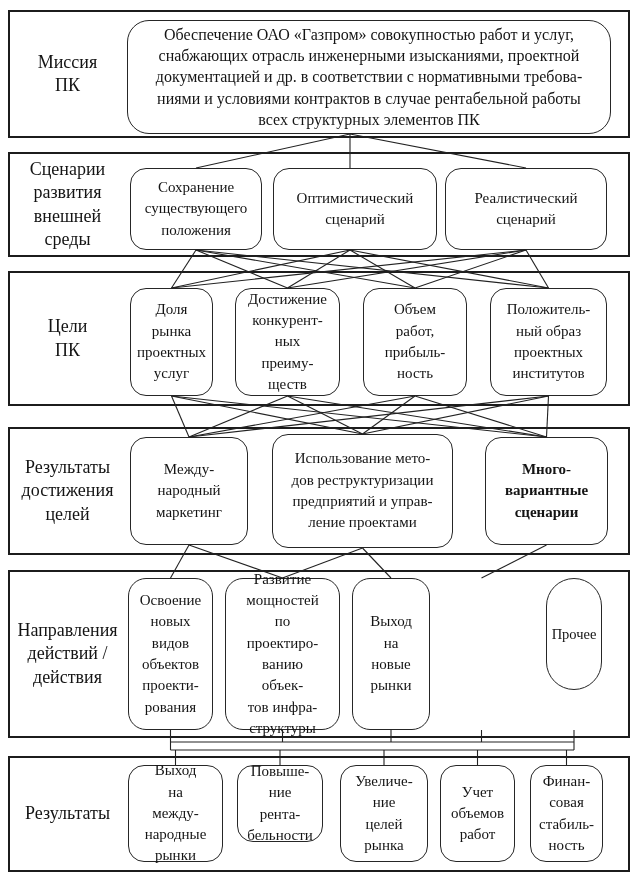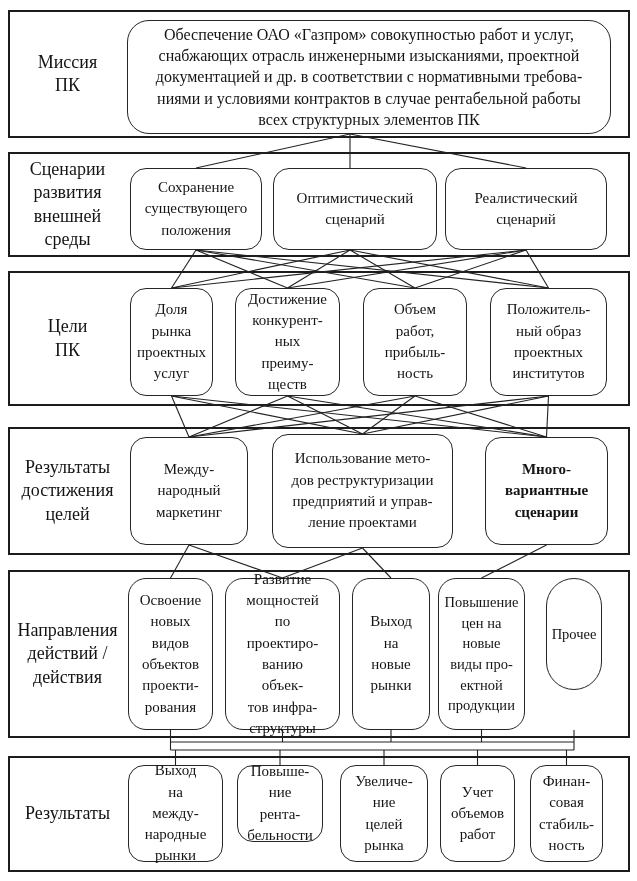--- a/index.html
+++ b/index.html
@@ -135,25 +135,20 @@
 рования</div>
   <div class="node d2">Развитие
 мощностей
 по проектиро-
 ванию объек-
 тов инфра-
 структуры</div>
   <div class="node d3">Выход
 на новые
 рынки</div>
-  <div class="node d4">Повышение
-цен на новые
-виды про-
-ектной
-продукции</div>
   <div class="node d5">Прочее</div>
 
   <div class="node r1">Выход
 на между-
 народные
 рынки</div>
   <div class="node r2">Повыше-
 ние рента-
 бельности</div>
   <div class="node r3">Увеличе-

